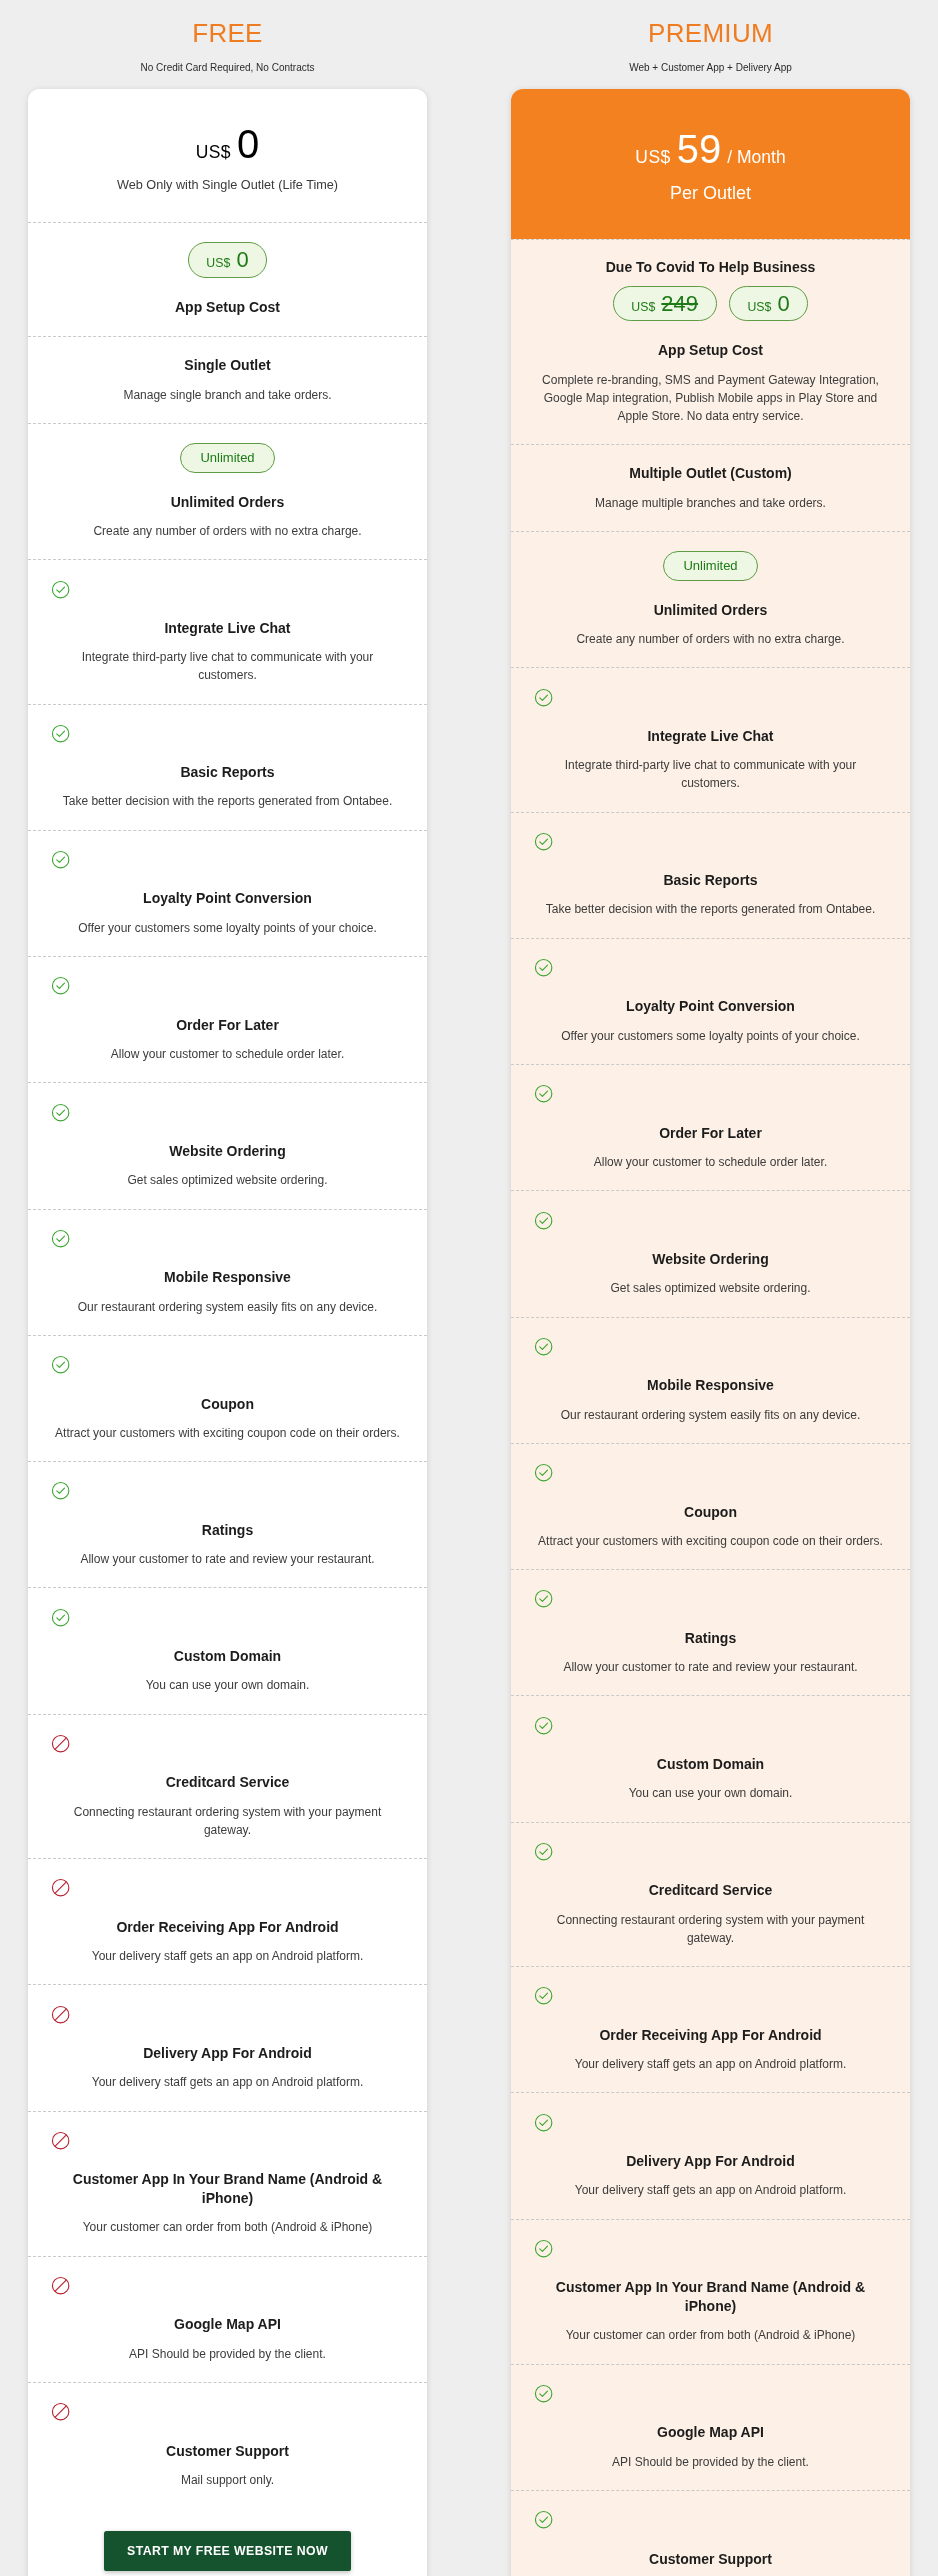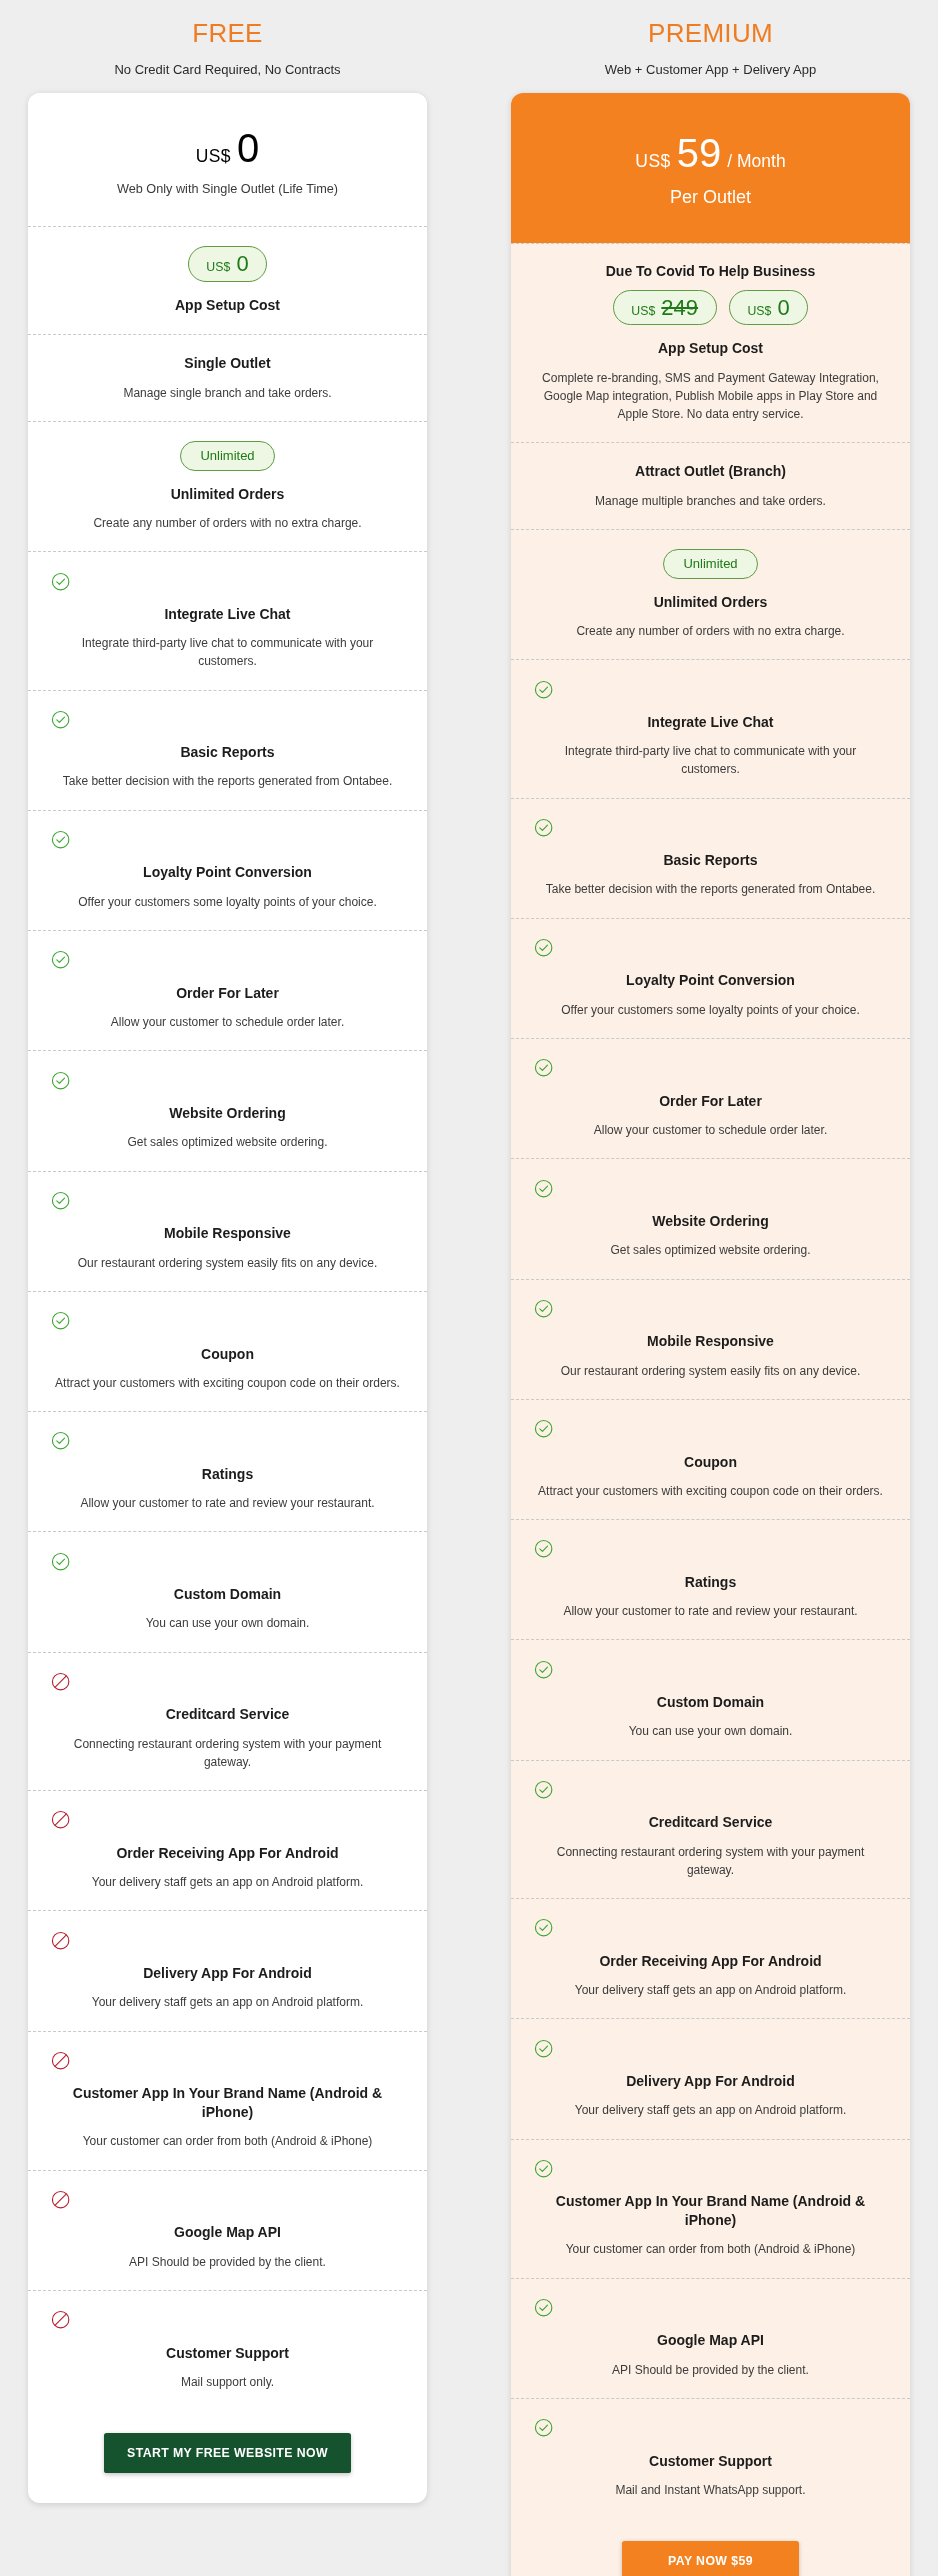--- a/index.html
+++ b/index.html
@@ -27,21 +27,21 @@
   
   .col-head { text-align: center; padding-top: 19.3px; }
   .col-title {
     font-size: 26px;
     font-weight: 400;
     color: #f07c21;
     letter-spacing: 0.3px;
     line-height: 1.1;
   }
   .col-sub {
-    font-size: 13px;
+    font-size: 10px;
     color: #2b2b2b;
     margin-top: 14px;
     margin-bottom: 16px;
     font-weight: 400;
     text-align: center;
   }
 
   
   .card {
     border-radius: 12px;
@@ -76,21 +76,21 @@
     padding: 19.3px 23px 19.3px;
     text-align: center;
     border-top: 0.9px dashed #c9c9c9;
   }
   .row:first-child { border-top: none; }
   .row-title {
     font-size: 14px;
     font-weight: bold;
     color: #1c1c1c;
     line-height: 1.35;
-    margin-top: 14px;
+    margin-top: 20px;
   }
   .row-title.no-icon { margin-top: 0; }
   .row-desc {
     font-size: 12px;
     color: #3c3c3c;
     line-height: 1.5;
     margin-top: 10.5px;
   }
   .covid-head {
     font-size: 14px;
@@ -354,21 +354,21 @@
               </span>
               <span class="pill">
                 <span class="pcur">US$</span>
                 <span class="pamt">0</span>
               </span>
             </div>
             <div class="row-title">App Setup Cost</div>
             <div class="row-desc">Complete re-branding, SMS and Payment Gateway Integration, Google Map integration, Publish Mobile apps in Play Store and Apple Store. No data entry service.</div>
           </div>
           <div class="row">
-            <div class="row-title no-icon">Attract Outlet (Branch)</div>
+            <div class="row-title no-icon">Multiple Outlet (Custom)</div>
             <div class="row-desc">Manage multiple branches and take orders.</div>
           </div>
           <div class="row">
             <div class="pill-wrap">
               <span class="pill text-pill">
                 <span class="plabel">Unlimited</span>
               </span>
             </div>
             <div class="row-title">Unlimited Orders</div>
             <div class="row-desc">Create any number of orders with no extra charge.</div>

